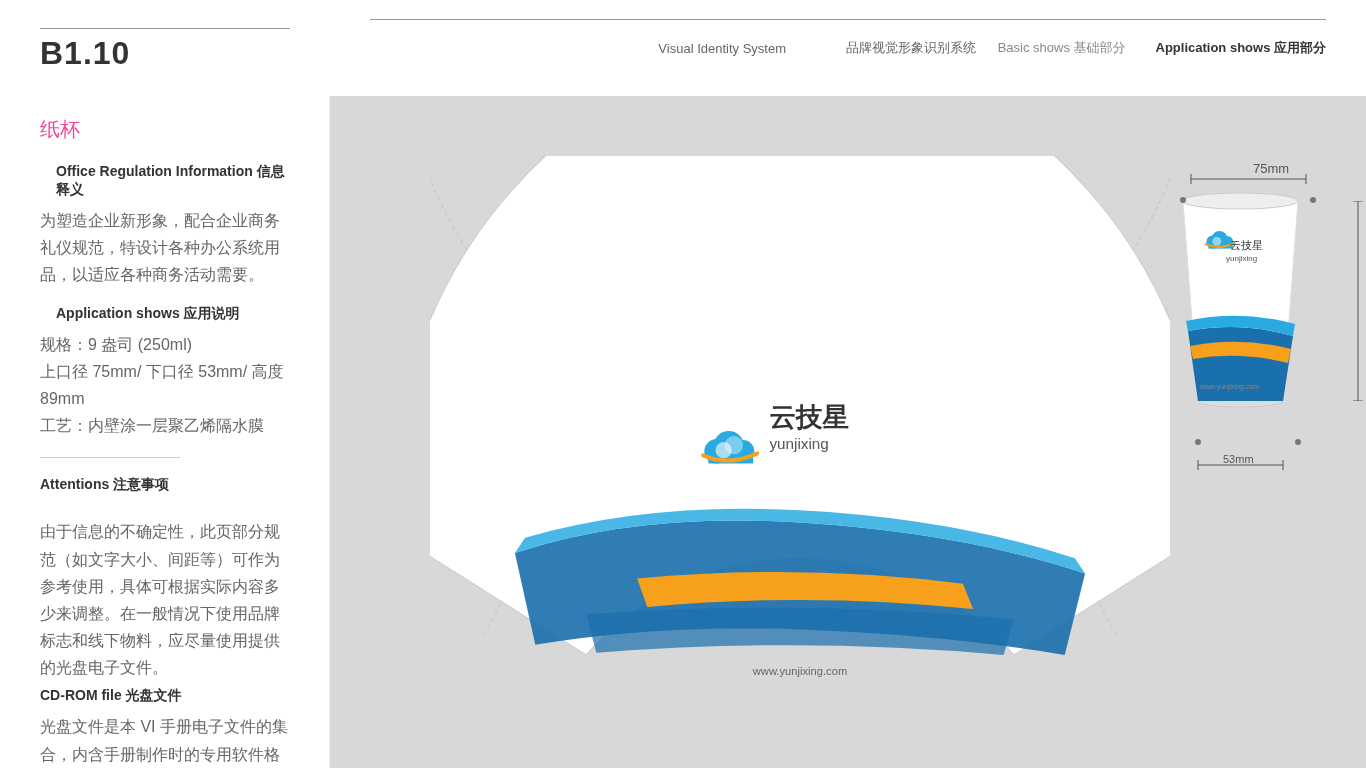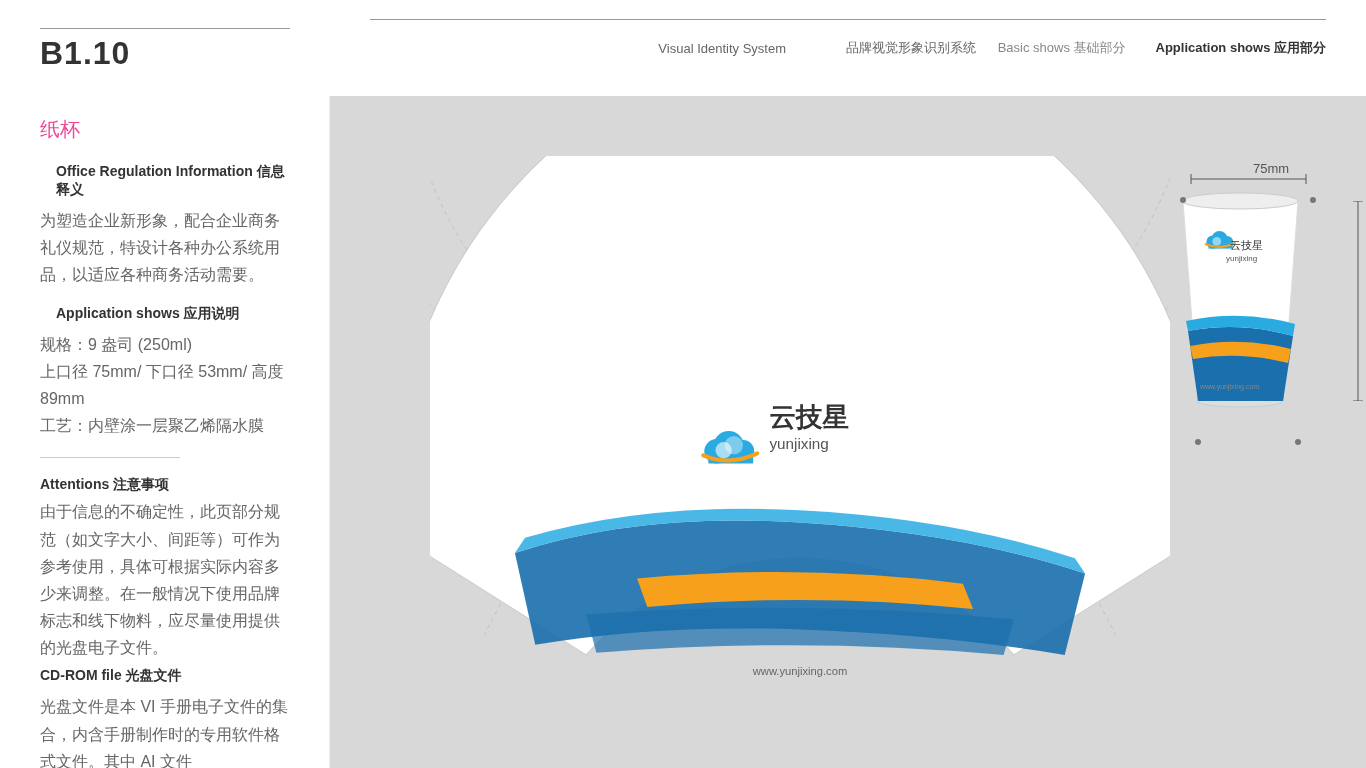--- a/index.html
+++ b/index.html
@@ -120,21 +120,21 @@
     .divider-line {
       width: 140px;
       height: 1px;
       background: #ccc;
       margin: 18px 0;
     }
     .attention-heading {
       font-size: 14px;
       font-weight: bold;
       color: #333;
-      margin-bottom: 4px;
+      margin-bottom: 24px;
     }
     .cdrom-heading {
       font-size: 14px;
       font-weight: bold;
       color: #333;
       margin-bottom: 8px;
       margin-top: 6px;
     }
 
     
@@ -318,20 +318,28 @@
       <div style="position:absolute;top:10px;right:-45px;">
         <svg width="35" height="200">
           <line x1="10" y1="0" x2="10" y2="200" stroke="#555" stroke-width="1"></line>
           <line x1="5" y1="0" x2="15" y2="0" stroke="#555" stroke-width="1"></line>
           <line x1="5" y1="200" x2="15" y2="200" stroke="#555" stroke-width="1"></line>
           <text x="18" y="105" font-size="11" fill="#555" font-family="Arial">89mm</text>
         </svg>
       </div>
 
       
+      <div style="position:absolute;bottom:-28px;left:0;right:0;">
+        <svg width="165" height="20">
+          <line x1="40" y1="10" x2="125" y2="10" stroke="#555" stroke-width="1"></line>
+          <line x1="40" y1="5" x2="40" y2="15" stroke="#555" stroke-width="1"></line>
+          <line x1="125" y1="5" x2="125" y2="15" stroke="#555" stroke-width="1"></line>
+          <text x="65" y="8" font-size="11" fill="#555" font-family="Arial">53mm</text>
+        </svg>
+      </div>
 
       
       <div style="position:absolute;top:6px;left:22px;width:6px;height:6px;border-radius:50%;background:#777;"></div>
       <div style="position:absolute;top:6px;right:22px;width:6px;height:6px;border-radius:50%;background:#777;"></div>
       <div style="position:absolute;bottom:6px;left:37px;width:6px;height:6px;border-radius:50%;background:#777;"></div>
       <div style="position:absolute;bottom:6px;right:37px;width:6px;height:6px;border-radius:50%;background:#777;"></div>
     </div>
 
   </div>
 </div>

